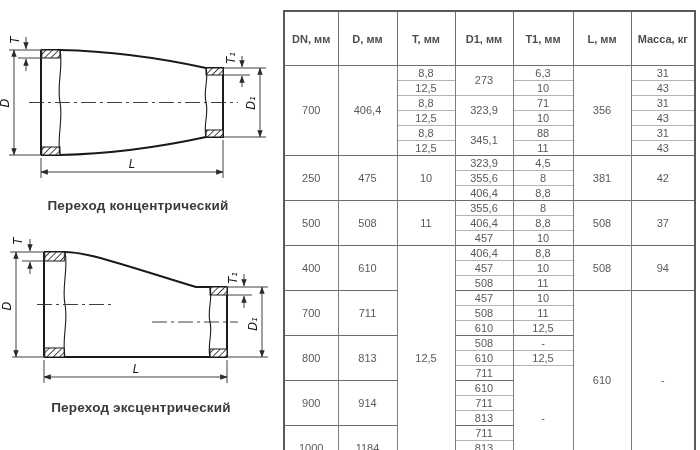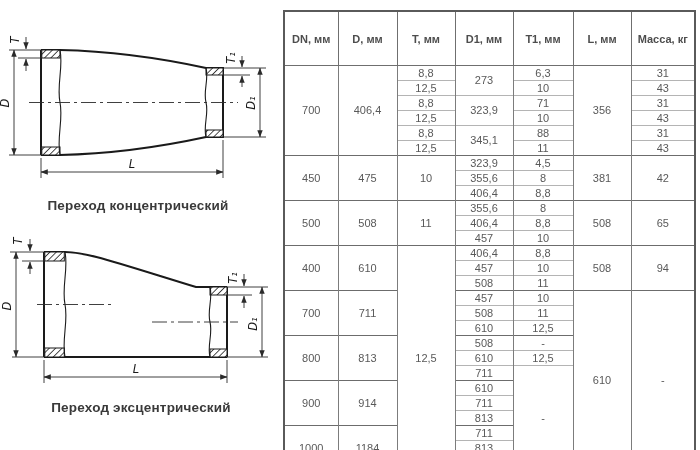--- a/index.html
+++ b/index.html
@@ -218,21 +218,21 @@
         <td rowspan="2">345,1</td>
         <td>88</td>
         <td>31</td>
       </tr>
       <tr>
         <td>12,5</td>
         <td>11</td>
         <td>43</td>
       </tr>
       <tr class="gs">
-        <td rowspan="3">450</td>
+        <td rowspan="3">250</td>
         <td rowspan="3">475</td>
         <td rowspan="3">10</td>
         <td>323,9</td>
         <td>4,5</td>
         <td rowspan="3">381</td>
         <td rowspan="3">42</td>
       </tr>
       <tr>
         <td>355,6</td>
         <td>8</td>
@@ -241,21 +241,21 @@
         <td>406,4</td>
         <td>8,8</td>
       </tr>
       <tr class="gs">
         <td rowspan="3">500</td>
         <td rowspan="3">508</td>
         <td rowspan="3">11</td>
         <td>355,6</td>
         <td>8</td>
         <td rowspan="3">508</td>
-        <td rowspan="3">65</td>
+        <td rowspan="3">37</td>
       </tr>
       <tr>
         <td>406,4</td>
         <td>8,8</td>
       </tr>
       <tr>
         <td>457</td>
         <td>10</td>
       </tr>
       <tr class="gs">

